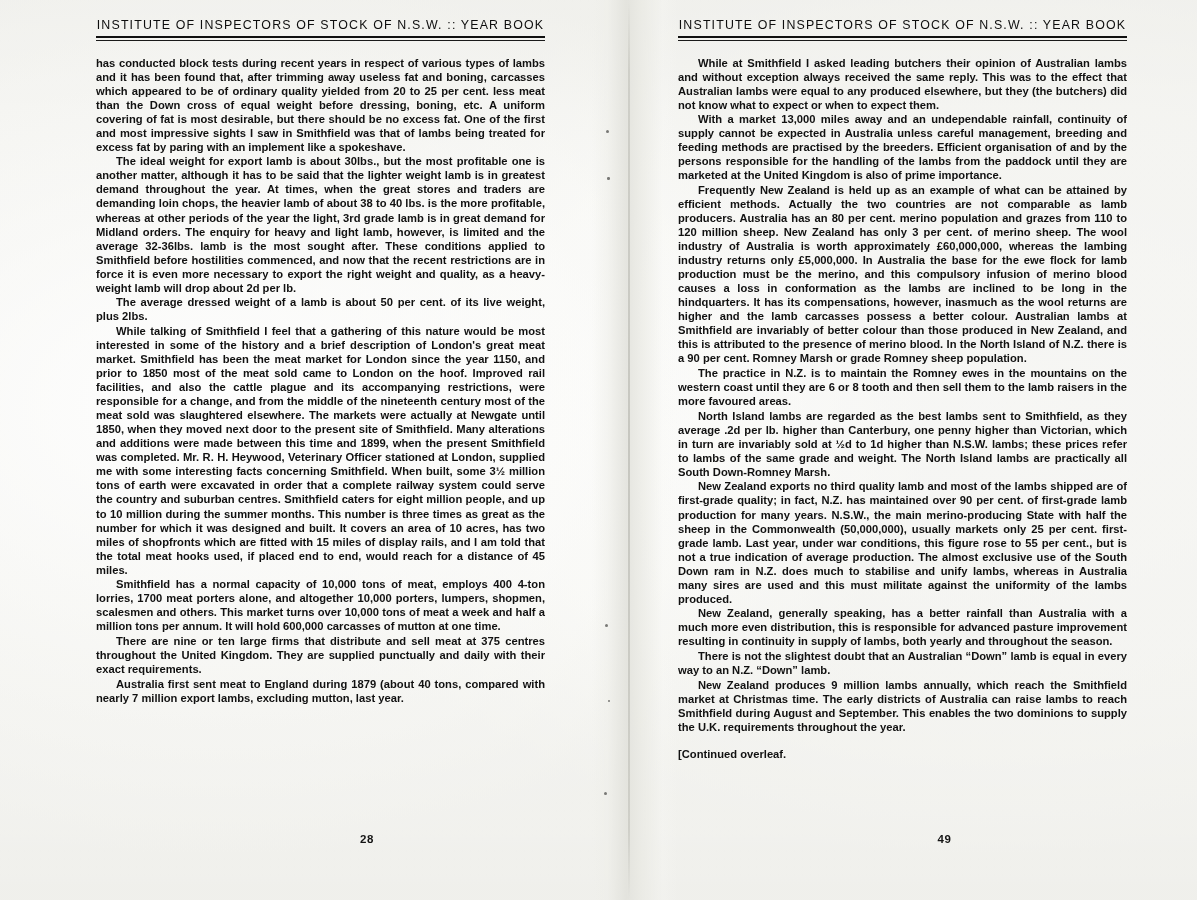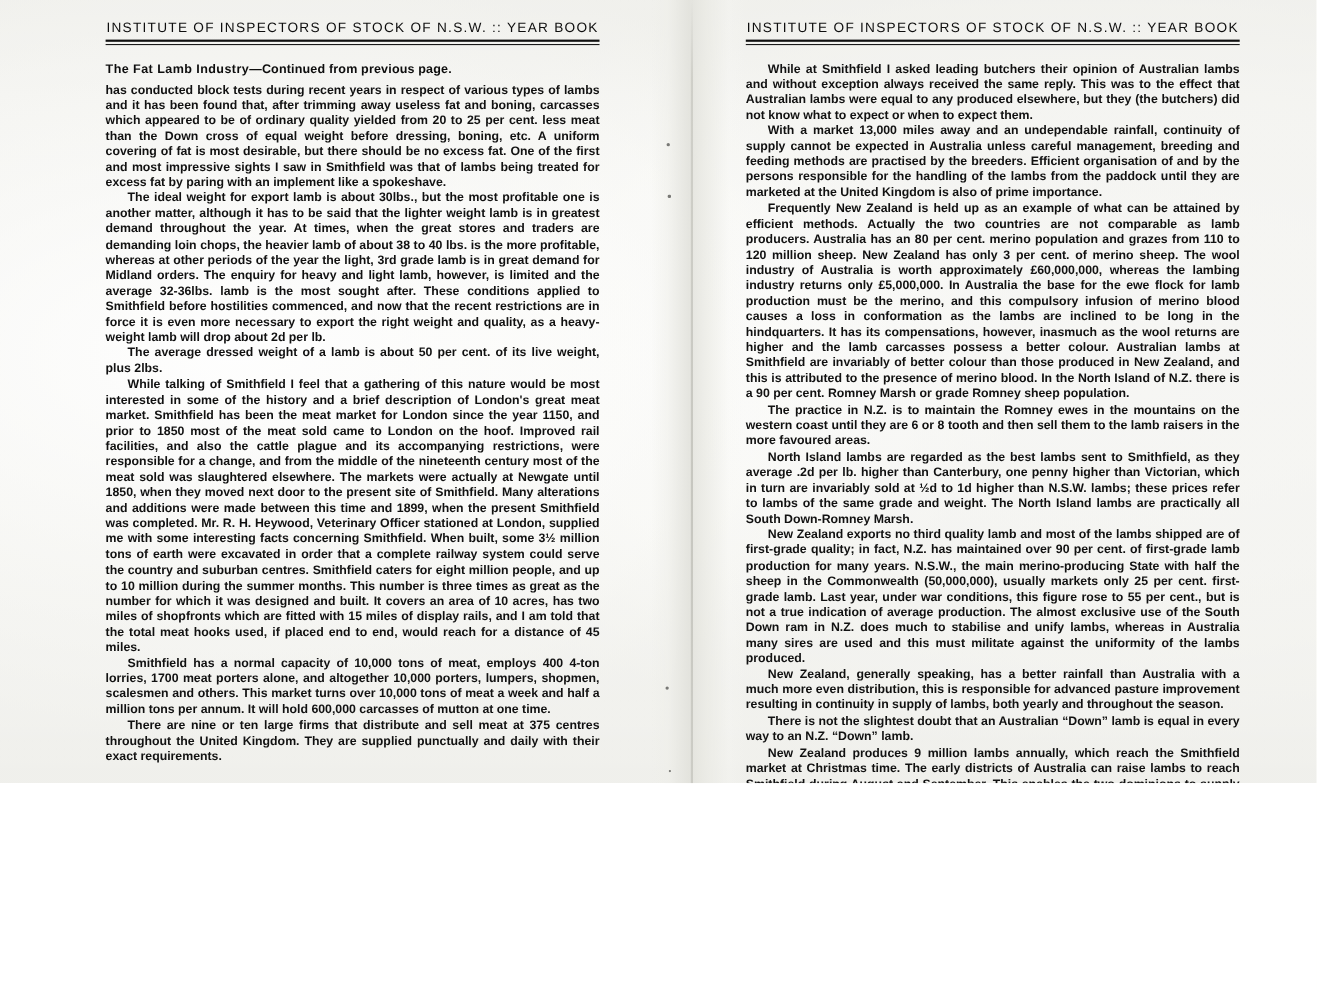--- a/index.html
+++ b/index.html
@@ -3,21 +3,21 @@
 <meta charset="utf-8">
 <style>
   html, body {
     margin: 0;
     padding: 0;
     background: #ffffff;
   }
   .scan {
     position: relative;
     width: 1197px;
-    height: 712px;
+    height: 900px;
     overflow: hidden;
     background: #fdfdfb;
     font-family: "Liberation Sans", sans-serif;
   }
   
   .paper-tone {
     position: absolute;
     inset: 0;
     background:
       radial-gradient(ellipse 60% 50% at 18% 45%, rgba(255,255,255,0.9) 0%, rgba(246,246,243,0.35) 70%, rgba(238,238,234,0.5) 100%),
@@ -164,30 +164,28 @@
 
   <div class="page page-left">
     <div class="page-inner">
 
       <div class="running-head">INSTITUTE OF INSPECTORS OF STOCK OF N.S.W.   ::   YEAR BOOK</div>
       <div class="rule-thick"></div>
       <div class="rule-thin"></div>
 
       <div class="body-col">
 
-        <div class="section-head">
-          <span class="lead">The Fat Lamb Industry</span><span class="tail">—Continued from previous page.</span>
-        </div>
 
         <p class="para noindent">has conducted block tests during recent years in respect of various types of lambs and it has been found that, after trimming away useless fat and boning, carcasses which appeared to be of ordinary quality yielded from 20 to 25 per cent. less meat than the Down cross of equal weight before dressing, boning, etc.  A uniform covering of fat is most desirable, but there should be no excess fat.  One of the first and most impressive sights I saw in Smithfield was that of lambs being treated for excess fat by paring with an implement like a spokeshave.</p>
         <p class="para">The ideal weight for export lamb is about 30lbs., but the most profitable one is another matter, although it has to be said that the lighter weight lamb is in greatest demand throughout the year.  At times, when the great stores and traders are demanding loin chops, the heavier lamb of about 38 to 40 lbs. is the more profitable, whereas at other periods of the year the light, 3rd grade lamb is in great demand for Midland orders.  The enquiry for heavy and light lamb, however, is limited and the average 32-36lbs. lamb is the most sought after.  These conditions applied to Smithfield before hostilities commenced, and now that the recent restrictions are in force it is even more necessary to export the right weight and quality, as a heavy-weight lamb will drop about 2d per lb.</p>
         <p class="para">The average dressed weight of a lamb is about 50 per cent. of its live weight, plus 2lbs.</p>
         <p class="para">While talking of Smithfield I feel that a gathering of this nature would be most interested in some of the history and a brief description of London's great meat market.  Smithfield has been the meat market for London since the year 1150, and prior to 1850 most of the meat sold came to London on the hoof.  Improved rail facilities, and also the cattle plague and its accompanying restrictions, were responsible for a change, and from the middle of the nineteenth century most of the meat sold was slaughtered elsewhere.  The markets were actually at Newgate until 1850, when they moved next door to the present site of Smithfield.  Many alterations and additions were made between this time and 1899, when the present Smithfield was completed.  Mr. R. H. Heywood, Veterinary Officer stationed at London, supplied me with some interesting facts concerning Smithfield.  When built, some 3½ million tons of earth were excavated in order that a complete railway system could serve the country and suburban centres.  Smithfield caters for eight million people, and up to 10 million during the summer months.  This number is three times as great as the number for which it was designed and built.  It covers an area of 10 acres, has two miles of shopfronts which are fitted with 15 miles of display rails, and I am told that the total meat hooks used, if placed end to end, would reach for a distance of 45 miles.</p>
         <p class="para">Smithfield has a normal capacity of 10,000 tons of meat, employs 400 4-ton lorries, 1700 meat porters alone, and altogether 10,000 porters, lumpers, shopmen, scalesmen and others.  This market turns over 10,000 tons of meat a week and half a million tons per annum.  It will hold 600,000 carcasses of mutton at one time.</p>
         <p class="para">There are nine or ten large firms that distribute and sell meat at 375 centres throughout the United Kingdom.  They are supplied punctually and daily with their exact requirements.</p>
+        <p class="para">Australia first sent meat to England during 1879 (about 40 tons, compared with nearly 7 million export lambs, excluding mutton, last year.</p>
 
       </div>
     </div>
 
     <div class="folio">28</div>
   </div>
 
   <div class="page page-right">
     <div class="page-inner">
 

